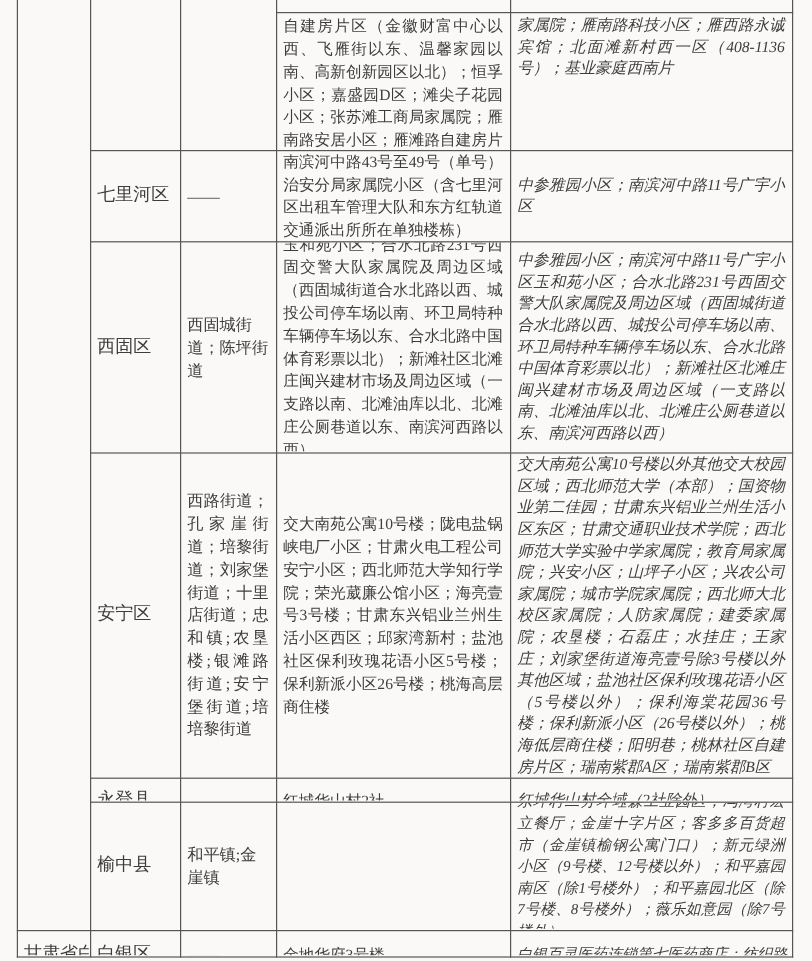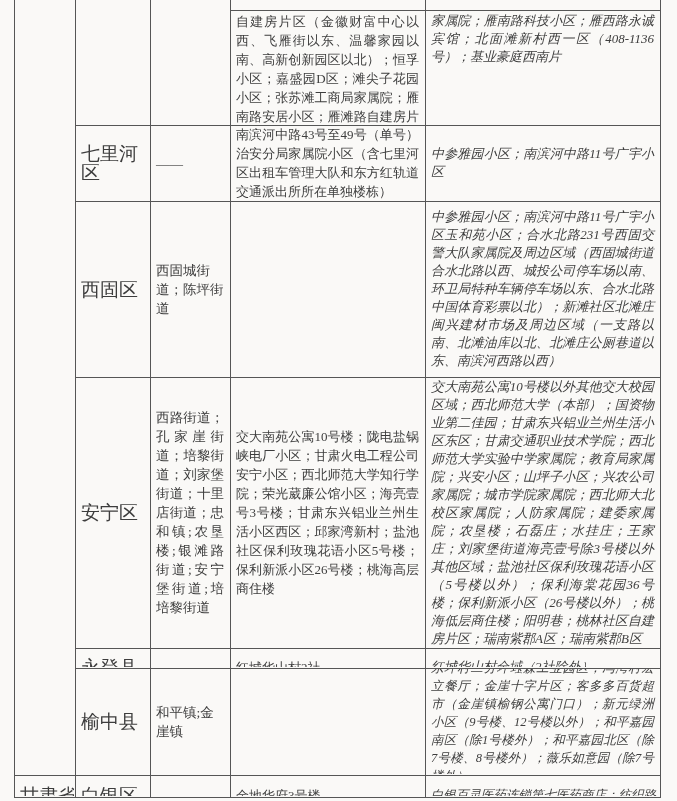--- a/index.html
+++ b/index.html
@@ -37,21 +37,21 @@
   .c5{left:426px;width:233px;}
   
   .r1{top:11px;height:113px;}
   .r2{top:126px;height:74px;}
   .r3{top:202px;height:174px;}
   .r4{top:378px;height:269px;}
   .r5{top:649px;height:18px;}
   .r6{top:669px;height:105px;}
   .r7{top:776px;height:20px;}
   
-  .name{font-size:19px;line-height:19px;}
+  .name{font-size:15px;line-height:19px;}
   .streets{font-size:13.5px;line-height:19px;}
   .detail{font-size:13px;line-height:19px;}
   .c5.detail{line-height:18px;font-style:italic;}
   .small{font-size:12.5px;line-height:17px;}
   .oneline>span{white-space:nowrap;margin-top:18px;}
 </style>
 </head>
 <body>
 
 <div class="page">
@@ -90,20 +90,23 @@
     </div>
   <div class="cell c5 r2 detail just">
       <span>中参雅园小区；南滨河中路11号广宇小区</span>
     </div>
 
   <div class="cell c2 r3 name">
       <span>西固区</span>
     </div>
   <div class="cell c3 r3 streets">
       <span>西固城街道；陈坪街道</span>
+    </div>
+  <div class="cell c4 r3 detail just">
+      <span>玉和苑小区；合水北路231号西固交警大队家属院及周边区域（西固城街道合水北路以西、城投公司停车场以南、环卫局特种车辆停车场以东、合水北路中国体育彩票以北）；新滩社区北滩庄闽兴建材市场及周边区域（一支路以南、北滩油库以北、北滩庄公厕巷道以东、南滨河西路以西）</span>
     </div>
   <div class="cell c5 r3 detail just">
       <span>中参雅园小区；南滨河中路11号广宇小区玉和苑小区；合水北路231号西固交警大队家属院及周边区域（西固城街道合水北路以西、城投公司停车场以南、环卫局特种车辆停车场以东、合水北路中国体育彩票以北）；新滩社区北滩庄闽兴建材市场及周边区域（一支路以南、北滩油库以北、北滩庄公厕巷道以东、南滨河西路以西）</span>
     </div>
 
   <div class="cell c2 r4 name">
       <span>安宁区</span>
     </div>
   <div class="cell c3 r4 streets just">
       <span>西路街道；孔家崖街道；培黎街道；刘家堡街道；十里店街道；忠和镇;农垦楼;银滩路街道;安宁堡街道;培培黎街道</span>

